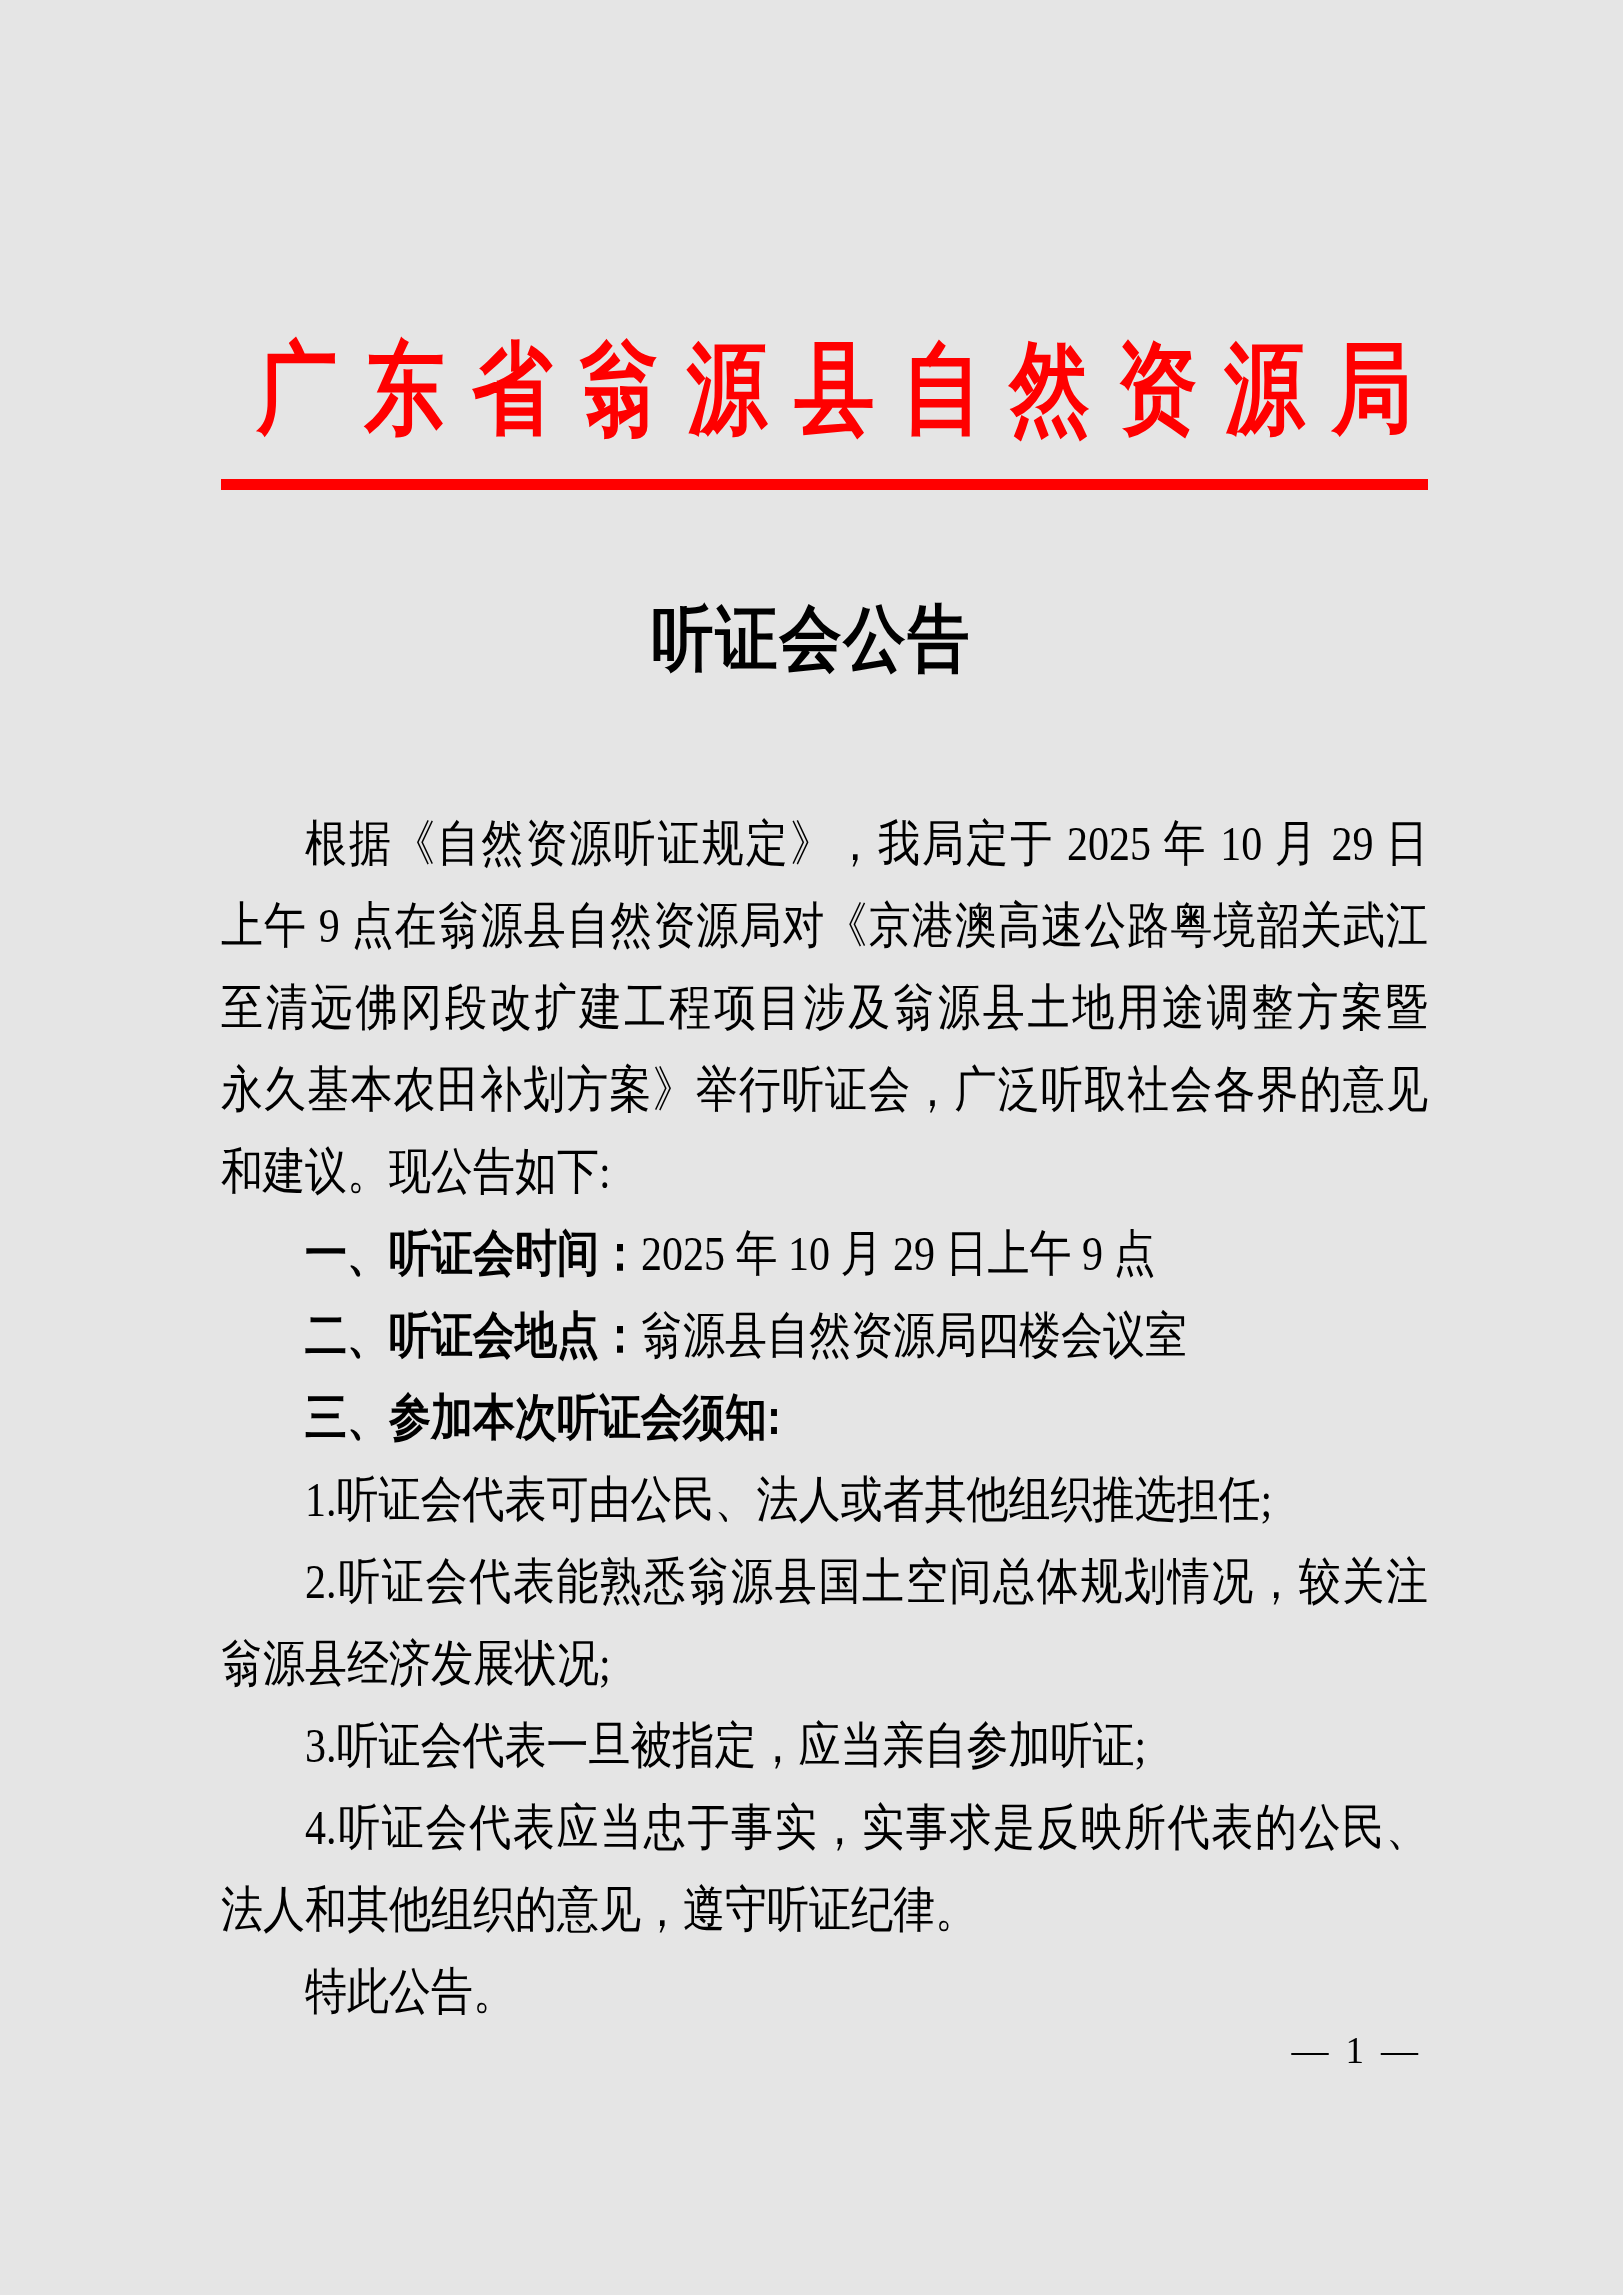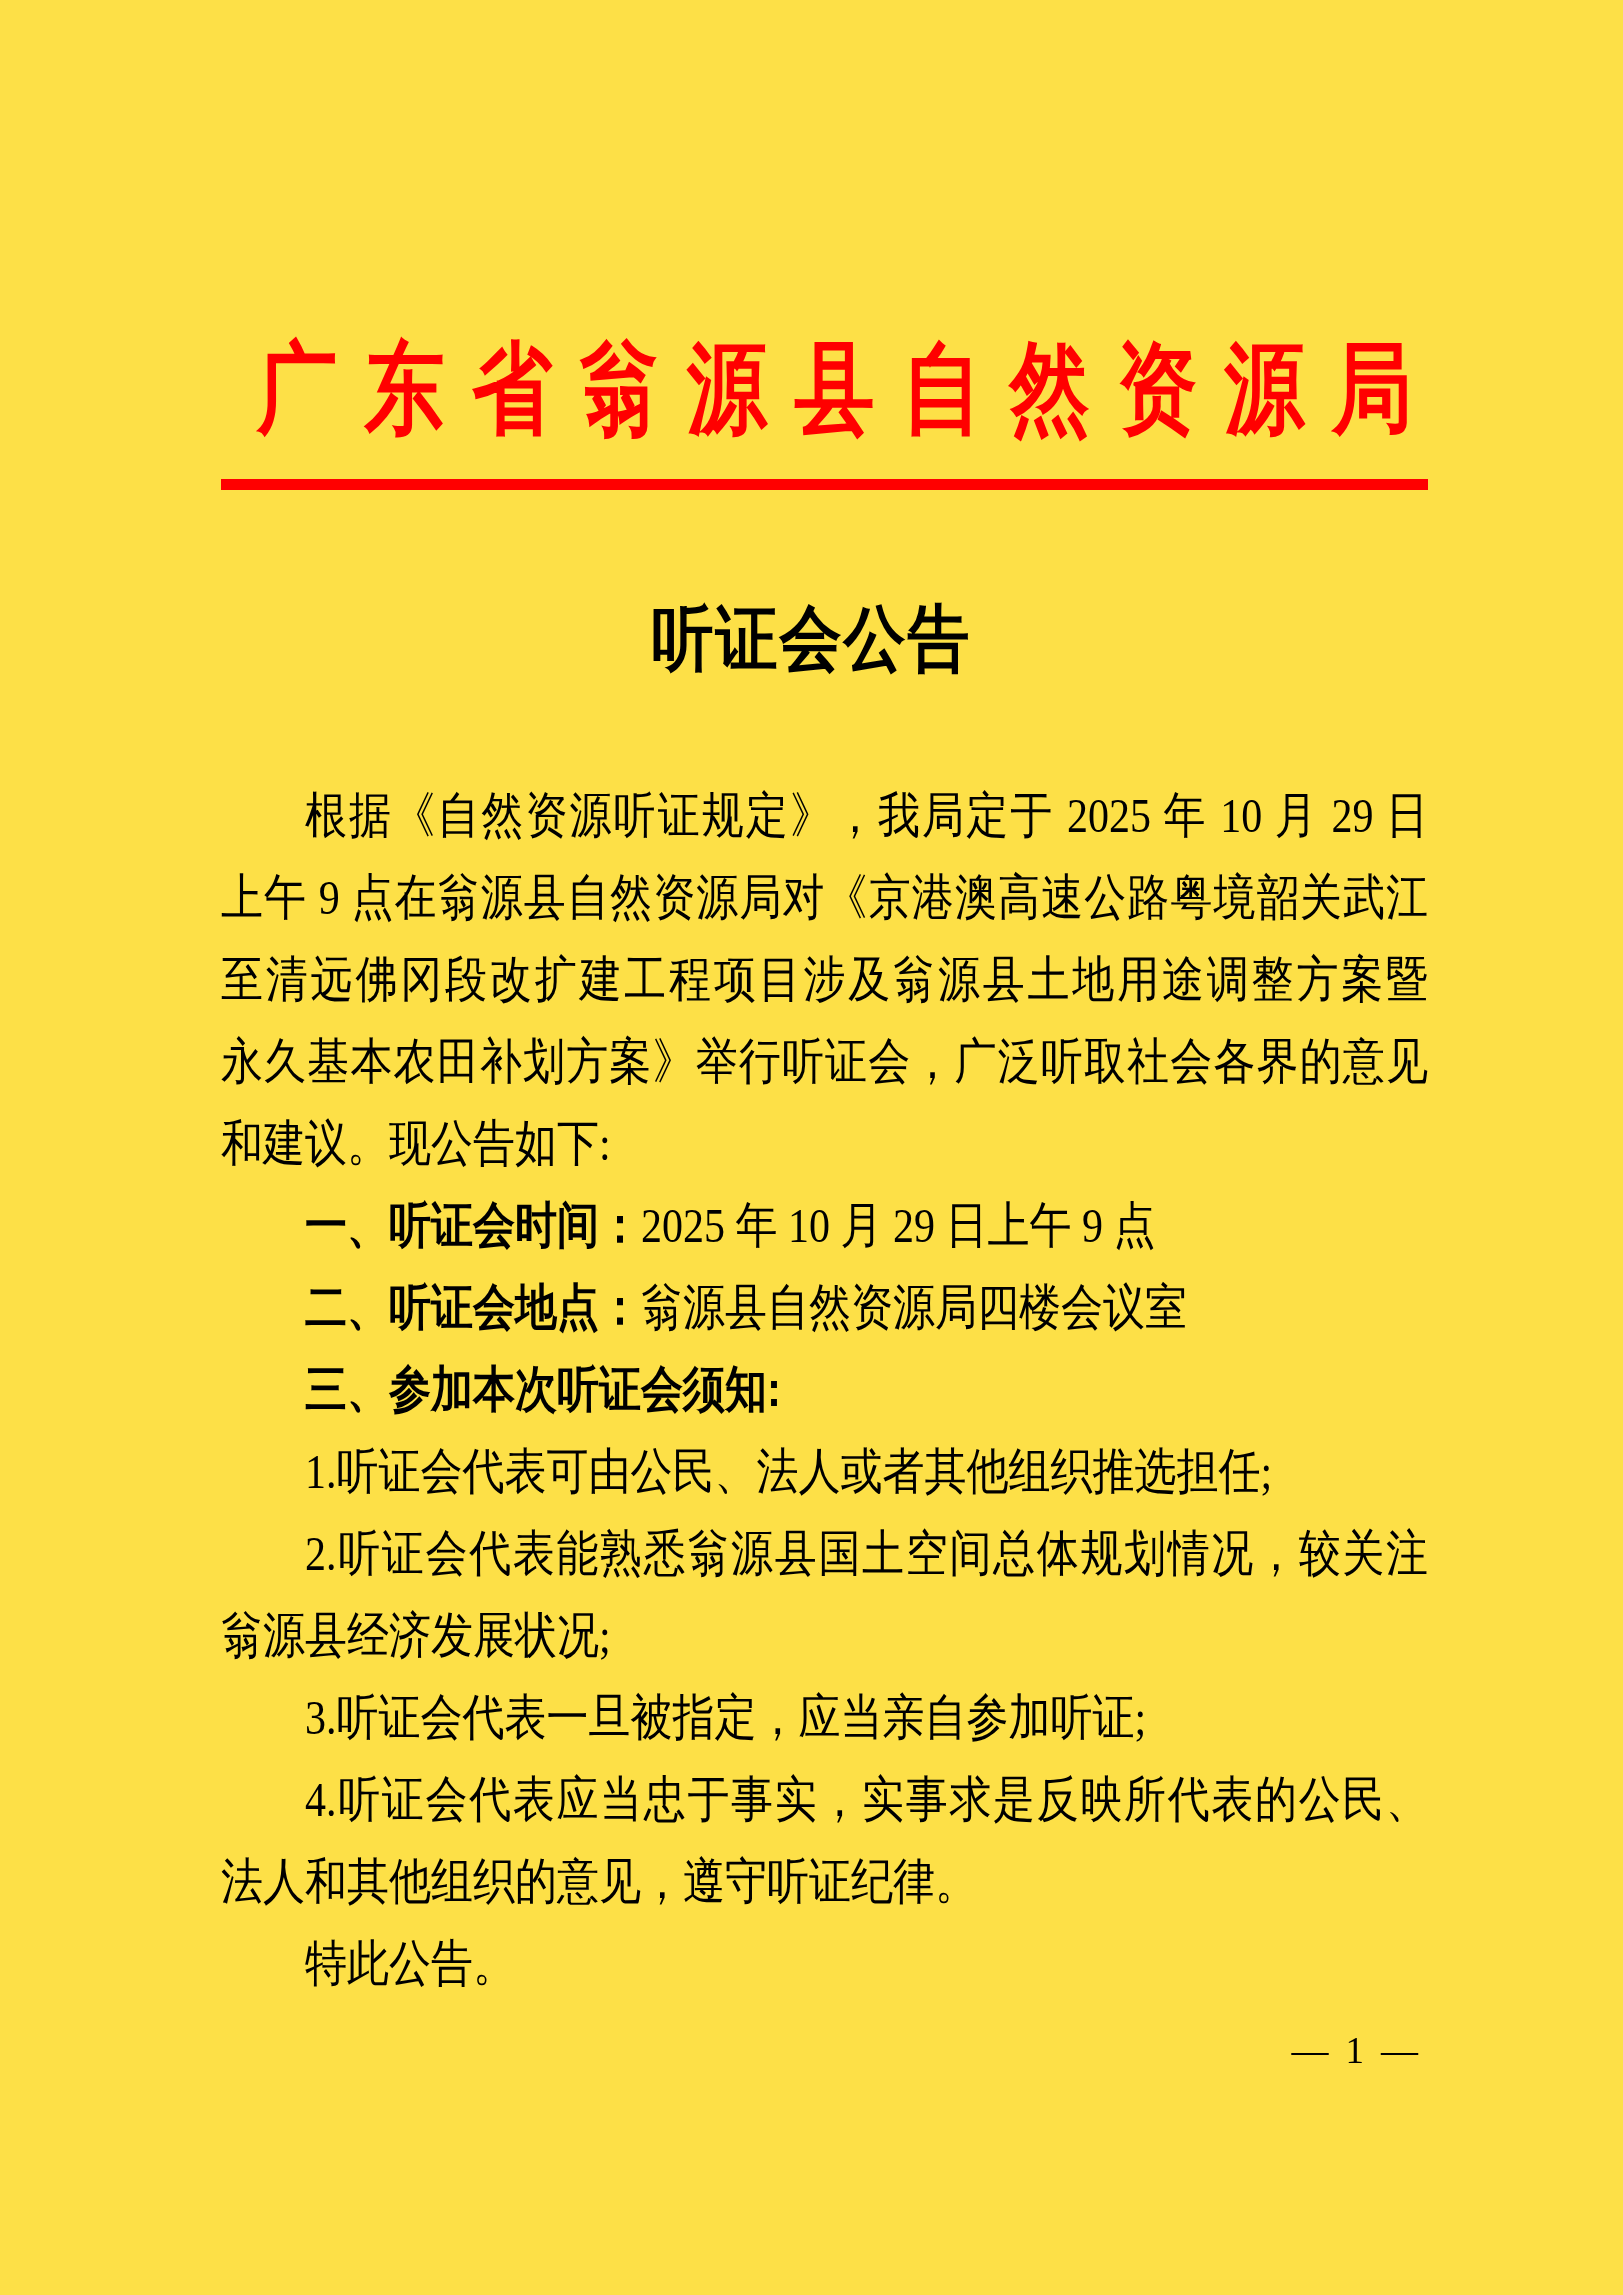--- a/index.html
+++ b/index.html
@@ -1,21 +1,21 @@
 <!DOCTYPE html>
 <html style="font-size:10.5px"><head>
 <meta charset="utf-8">
 <style>
   html, body { margin: 0; padding: 0; background: #888; }
   .page {
     position: relative;
     width: 1623px;
     height: 2295px;
     margin: 0 auto;
-    background: #fde047;
+    background: #e5e5e5;
     overflow: hidden;
     font-family: "Liberation Serif", serif;
     color: #000;
   }
   
   .agency {
     position: absolute;
     top: 337px;
     left: 257px;
     height: 105px;
@@ -50,21 +50,21 @@
     letter-spacing: 2px;
     line-height: 85px;
     transform: scaleY(1.15);
     transform-origin: center;
     font-family: "Liberation Serif", serif;
   }
   
   .body-block {
     position: absolute;
     left: 221px;
-    top: 774px;
+    top: 802px;
     width: 1207px;
     font-size: 42px;
   }
   .line {
     height: 82px;
     line-height: 82px;
     transform: scaleY(1.18);
     transform-origin: center;
   }
   .indent { text-indent: 84px; }

